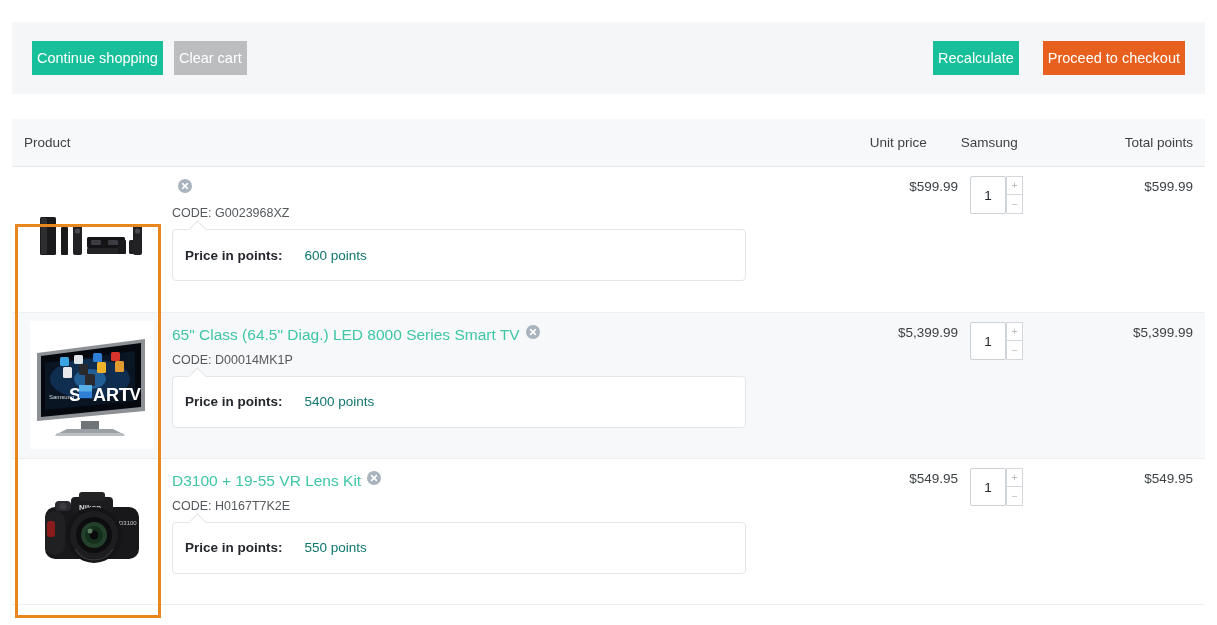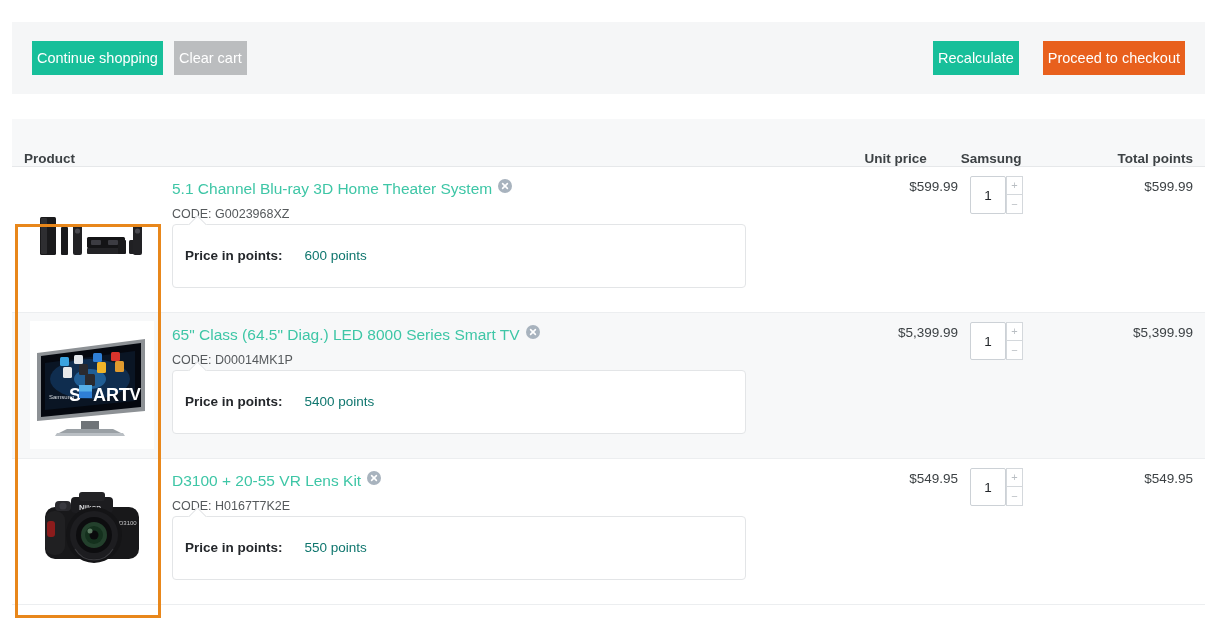--- a/index.html
+++ b/index.html
@@ -50,24 +50,24 @@
 
   
   .cart-table {
     margin: 25px 12px 0 12px;
     width: calc(100% - 24px);
   }
   .thead {
     background: #f7f8f9;
     height: 48px;
     display: flex;
-    align-items: flex-end;
+    align-items: center;
     border-bottom: 1px solid #e6e8ea;
     font-size: 13.5px;
-    font-weight: bold;
+    font-weight: normal;
     color: #3d4245;
     gap: 22px;
   }
   .col-product  { width: 828px; padding-left: 12px; }
   .col-unit     { width: 118px; text-align: right; }
   .col-qty      { width: 110px; text-align: left; padding-left: 12px;}
   .col-total    { width: 137px; text-align: right; padding-right: 12px;}
 
   .trow {
     display: flex;
@@ -139,23 +139,23 @@
     margin-left: 6px;
     margin-top: -2px;
     cursor: pointer;
   }
   .prod-code {
     font-size: 12.5px;
     color: #55595c;
     margin-top: 9px;
   }
   .points-box {
-    margin-top: 3px;
+    margin-top: 9px;
     width: 574px;
-    height: 64px;
+    height: 52px;
     border: 1px solid #e3e5e7;
     border-radius: 4px;
     background: #ffffff;
     display: flex;
     align-items: center;
     padding-left: 12px;
     position: relative;
   }
   .points-box::before {
     content: "";
@@ -281,21 +281,21 @@
               <rect x="61" y="33" width="10" height="5" rx="1" fill="#3c3c42"></rect>
               <rect x="78" y="33" width="10" height="5" rx="1" fill="#3c3c42"></rect>
               <rect x="88" y="33" width="8" height="14" rx="1" fill="#1a1a1c"></rect>
               <rect x="99" y="33" width="9" height="14" rx="1.5" fill="#202023"></rect>
               <rect x="103" y="17" width="9" height="31" rx="2" fill="#222225"></rect>
               <circle cx="107.5" cy="24" r="2.6" fill="#4a4a50"></circle>
             </svg>
           </div>
         </div>
         <div class="info-cell">
-          <a class="prod-name">5.1 Channel Blu-ray 3D Home Theater System</a><span class="remove-icon"><svg width="14" height="14" viewBox="0 0 14 14">
+          <span class="remove-icon"><svg width="14" height="14" viewBox="0 0 14 14">
                 <circle cx="7" cy="7" r="7" fill="#a8b3be"></circle>
                 <path d="M4.6 4.6 L9.4 9.4 M9.4 4.6 L4.6 9.4" stroke="#ffffff" stroke-width="1.6" stroke-linecap="round"></path>
               </svg></span>
           <div class="prod-code">CODE: G0023968XZ</div>
           <div class="points-box">
             <span class="points-label">Price in points:</span>
             <span class="points-value">600 points</span>
           </div>
         </div>
       </div>
@@ -393,21 +393,21 @@
                 <circle cx="55" cy="48" r="13" fill="#23402c"></circle>
                 <circle cx="55" cy="48" r="9" fill="#14301d"></circle>
                 <circle cx="55" cy="48" r="4.5" fill="#0a0a0c"></circle>
                 <circle cx="51" cy="44" r="2.5" fill="#6f8f74" opacity="0.8"></circle>
                 <path d="M36 62 A22 22 0 0 0 74 62" stroke="#3a3a3e" stroke-width="1.2" fill="none"></path>
               </g>
             </svg>
           </div>
         </div>
         <div class="info-cell">
-          <a class="prod-name">D3100 + 20-55 VR Lens Kit</a><span class="remove-icon"><svg width="14" height="14" viewBox="0 0 14 14">
+          <a class="prod-name">D3100 + 19-55 VR Lens Kit</a><span class="remove-icon"><svg width="14" height="14" viewBox="0 0 14 14">
                 <circle cx="7" cy="7" r="7" fill="#a8b3be"></circle>
                 <path d="M4.6 4.6 L9.4 9.4 M9.4 4.6 L4.6 9.4" stroke="#ffffff" stroke-width="1.6" stroke-linecap="round"></path>
               </svg></span>
           <div class="prod-code">CODE: H0167T7K2E</div>
           <div class="points-box">
             <span class="points-label">Price in points:</span>
             <span class="points-value">550 points</span>
           </div>
         </div>
       </div>

